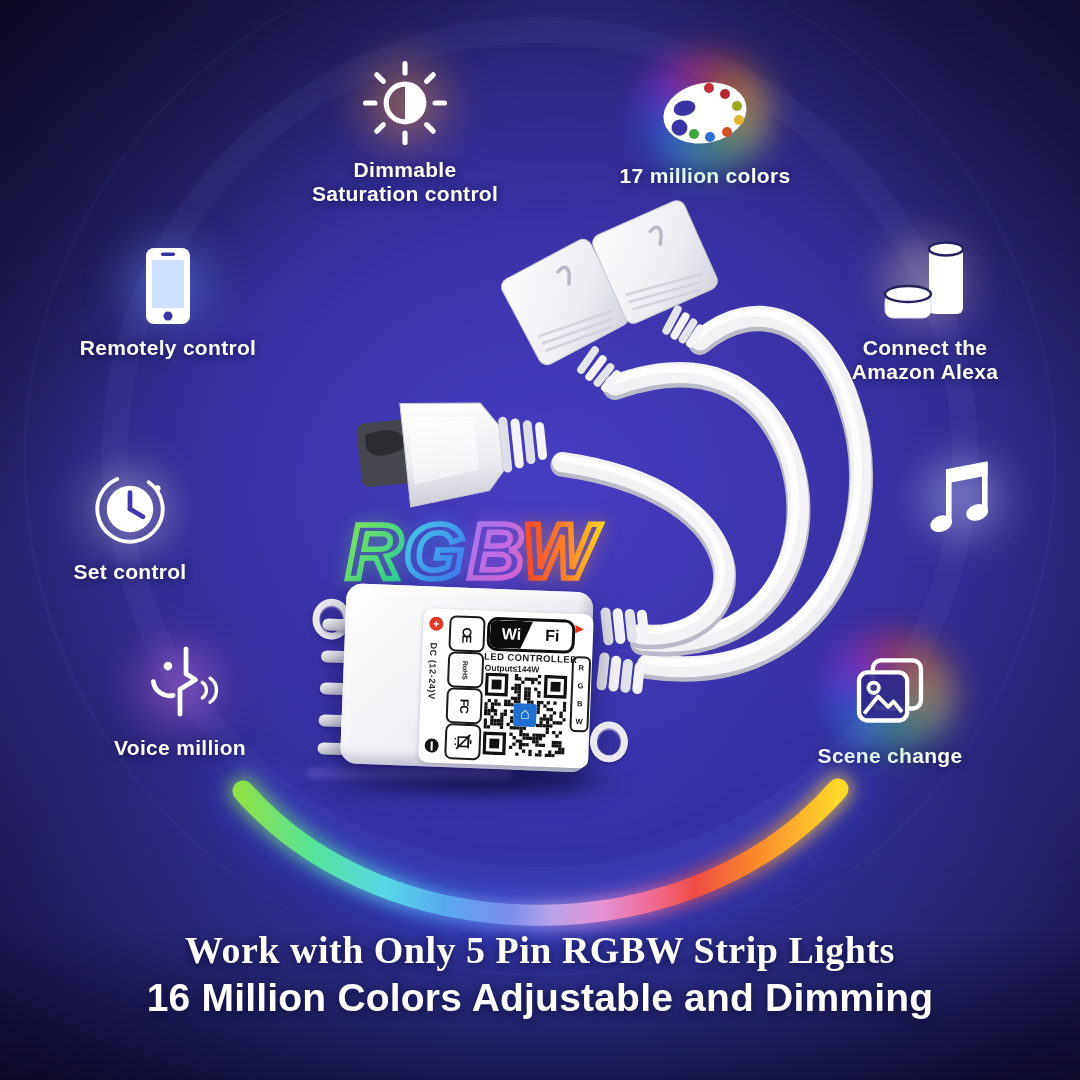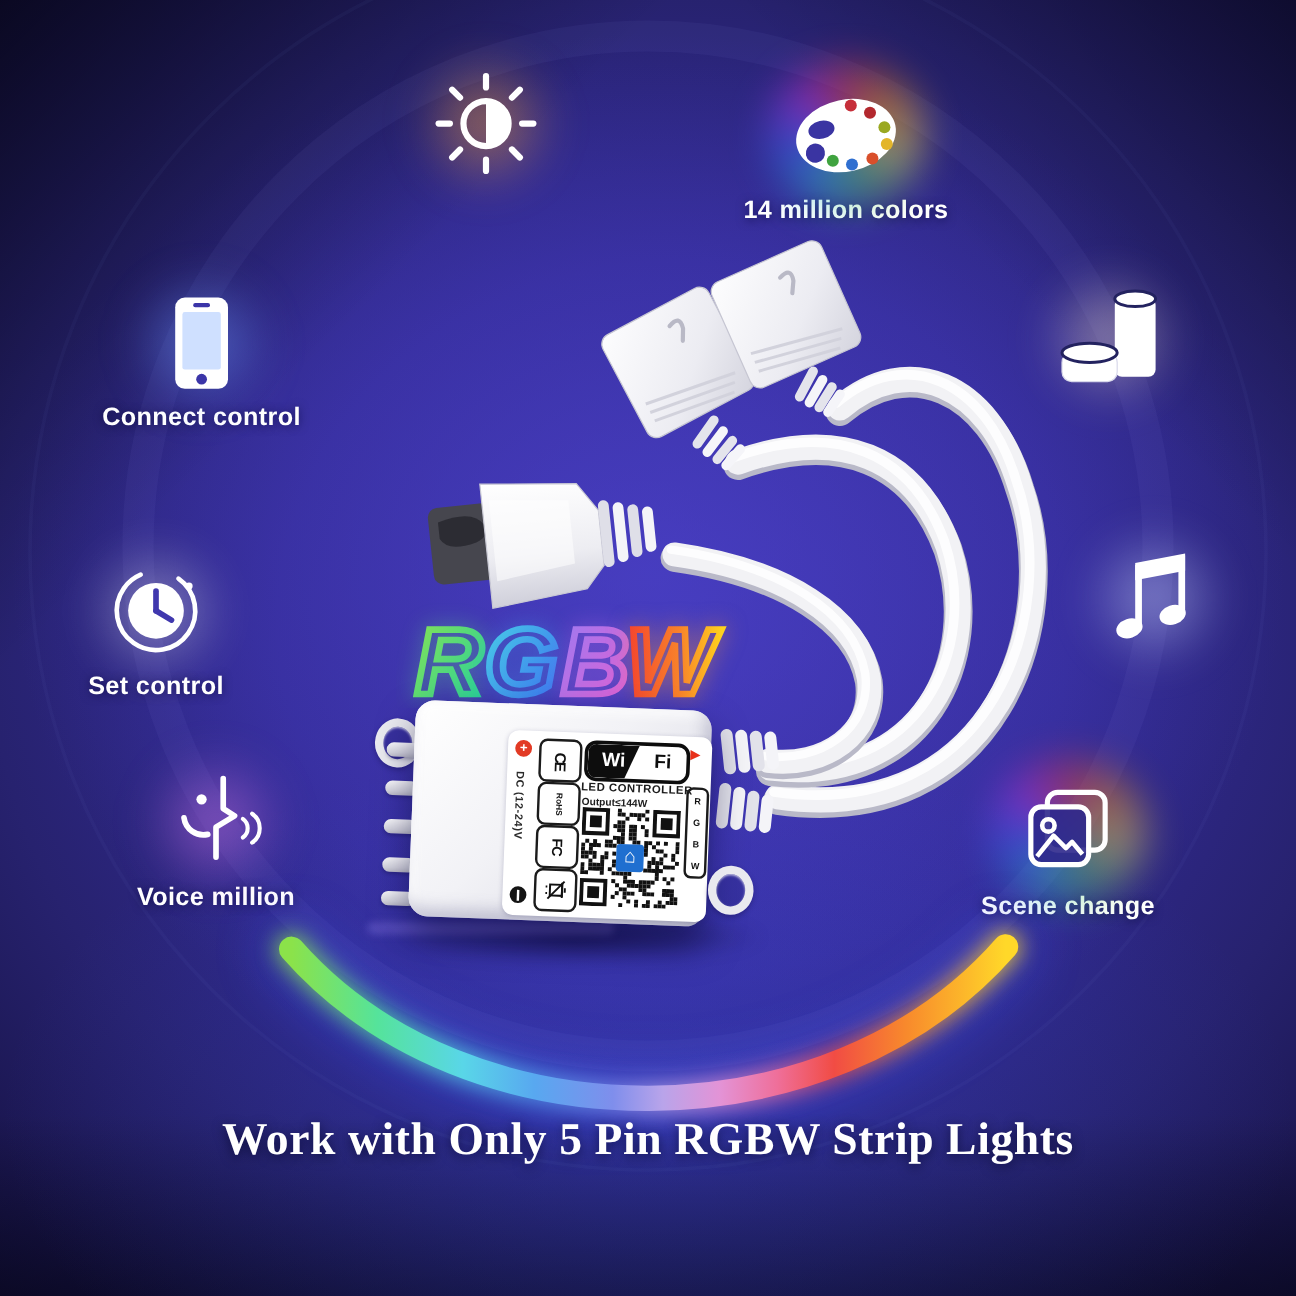--- a/index.html
+++ b/index.html
@@ -87,20 +87,24 @@
             <line x1="50" y1="82" x2="50" y2="92"></line>
           <line x1="8" y1="50" x2="18" y2="50"></line>
             <line x1="82" y1="50" x2="92" y2="50"></line>
           <line x1="20" y1="20" x2="27" y2="27"></line>
             <line x1="73" y1="73" x2="80" y2="80"></line>
           <line x1="20" y1="80" x2="27" y2="73"></line>
             <line x1="73" y1="27" x2="80" y2="20"></line>
         </g>
       </svg>
     </div>
+    <div class="fl">
+      <div>Dimmable</div>
+      <div>Saturation control</div>
+    </div>
   </div>
 
   <div class="feature" style="left:565px;top:70px">
     <div class="icw">
       <div class="glow" style="background:conic-gradient(#e33,#f90,#fe5,#5c5,#3cc,#36f,#c3e,#e33);opacity:.5"></div>
       <svg width="104" height="86" viewBox="0 0 104 86">
         <g transform="rotate(-12 52 43)">
           <ellipse cx="52" cy="43" rx="42" ry="30" fill="#fff"></ellipse>
           <ellipse cx="33" cy="34" rx="11" ry="7.5" fill="#3a34a2"></ellipse>
           <circle cx="24" cy="52" r="8" fill="#3a34a2"></circle>
@@ -108,52 +112,56 @@
         <circle cx="56" cy="18" r="5" fill="#c62f3a"></circle>
         <circle cx="72" cy="24" r="5" fill="#b3282e"></circle>
         <circle cx="84" cy="36" r="5" fill="#9aa821"></circle>
         <circle cx="86" cy="50" r="5" fill="#e3b52a"></circle>
         <circle cx="74" cy="62" r="5" fill="#d94f2b"></circle>
         <circle cx="57" cy="67" r="5" fill="#2f6fd0"></circle>
         <circle cx="41" cy="64" r="5" fill="#3fa33f"></circle>
       </svg>
     </div>
     <div class="fl">
-      <div>14 million colors</div>
+      <div>17 million colors</div>
     </div>
   </div>
 
   <div class="feature" style="left:28px;top:244px">
     <div class="icw">
       <div class="glow" style="background:radial-gradient(circle,rgba(110,150,255,.55),rgba(110,150,255,0) 70%)"></div>
       <svg width="78" height="84" viewBox="0 0 78 84">
         <rect x="17" y="4" width="44" height="76" rx="8" fill="#fff"></rect>
         <rect x="23" y="16" width="32" height="48" rx="2" fill="#cfe0ff"></rect>
         <rect x="32" y="8.5" width="14" height="3.5" rx="1.7" fill="#3b35a8"></rect>
         <circle cx="39" cy="72" r="4.5" fill="#3b35a8"></circle>
       </svg>
     </div>
     <div class="fl">
-      <div>Connect control</div>
+      <div>Remotely control</div>
     </div>
   </div>
 
   <div class="feature" style="left:785px;top:236px">
     <div class="icw">
       <div class="glow" style="background:radial-gradient(circle,rgba(255,235,205,.45),rgba(255,235,205,0) 70%)"></div>
       <svg width="96" height="92" viewBox="0 0 96 92">
         <g>
           <rect x="52" y="12" width="34" height="66" rx="6" fill="#fff"></rect>
           <ellipse cx="69" cy="13" rx="17" ry="6.5" fill="#fff" stroke="#23225f" stroke-width="2.5"></ellipse>
         </g>
         <g>
           <rect x="8" y="58" width="46" height="24" rx="8" fill="#fff" stroke="#d8d8ea" stroke-width="1"></rect>
           <ellipse cx="31" cy="58" rx="23" ry="8" fill="#fff" stroke="#23225f" stroke-width="2.5"></ellipse>
         </g>
       </svg>
+    </div>
+    <div class="fl">
+      <div>Connect the</div>
+      <div>Amazon Alexa</div>
     </div>
   </div>
 
   <div class="feature" style="left:-10px;top:466px">
     <div class="icw">
       <div class="glow" style="background:radial-gradient(circle,rgba(255,255,255,.4),rgba(255,255,255,0) 70%)"></div>
       <svg width="86" height="86" viewBox="0 0 100 100">
         <circle cx="50" cy="50" r="38" fill="none" stroke="#fff" stroke-width="4.5" stroke-dasharray="200 40" stroke-linecap="round" transform="rotate(-55 50 50)"></circle>
         <circle cx="82" cy="26" r="3.5" fill="#fff"></circle>
         <circle cx="50" cy="50" r="27" fill="#fff"></circle>
@@ -618,13 +626,14 @@
       <filter id="wide" x="-50%" y="-50%" width="200%" height="200%">
           <feGaussianBlur stdDeviation="22"></feGaussianBlur>
         </filter>
     </defs>
     <path d="M243 791 C390 958 692 956 838 789" fill="none" stroke="#3750ff" stroke-width="44" stroke-linecap="round" opacity=".4" filter="url(#wide)"></path>
     <path d="M243 791 C390 958 692 956 838 789" fill="none" stroke="url(#rainbow)" stroke-width="27" stroke-linecap="round" opacity=".75" filter="url(#soft)"></path>
     <path d="M243 791 C390 958 692 956 838 789" fill="none" stroke="url(#rainbow)" stroke-width="21" stroke-linecap="round"></path>
   </svg>
 
   <div class="headline1">Work with Only 5 Pin RGBW Strip Lights</div>
+  <div class="headline2">16 Million Colors Adjustable and Dimming</div>
 </div>
 
 </body></html>

